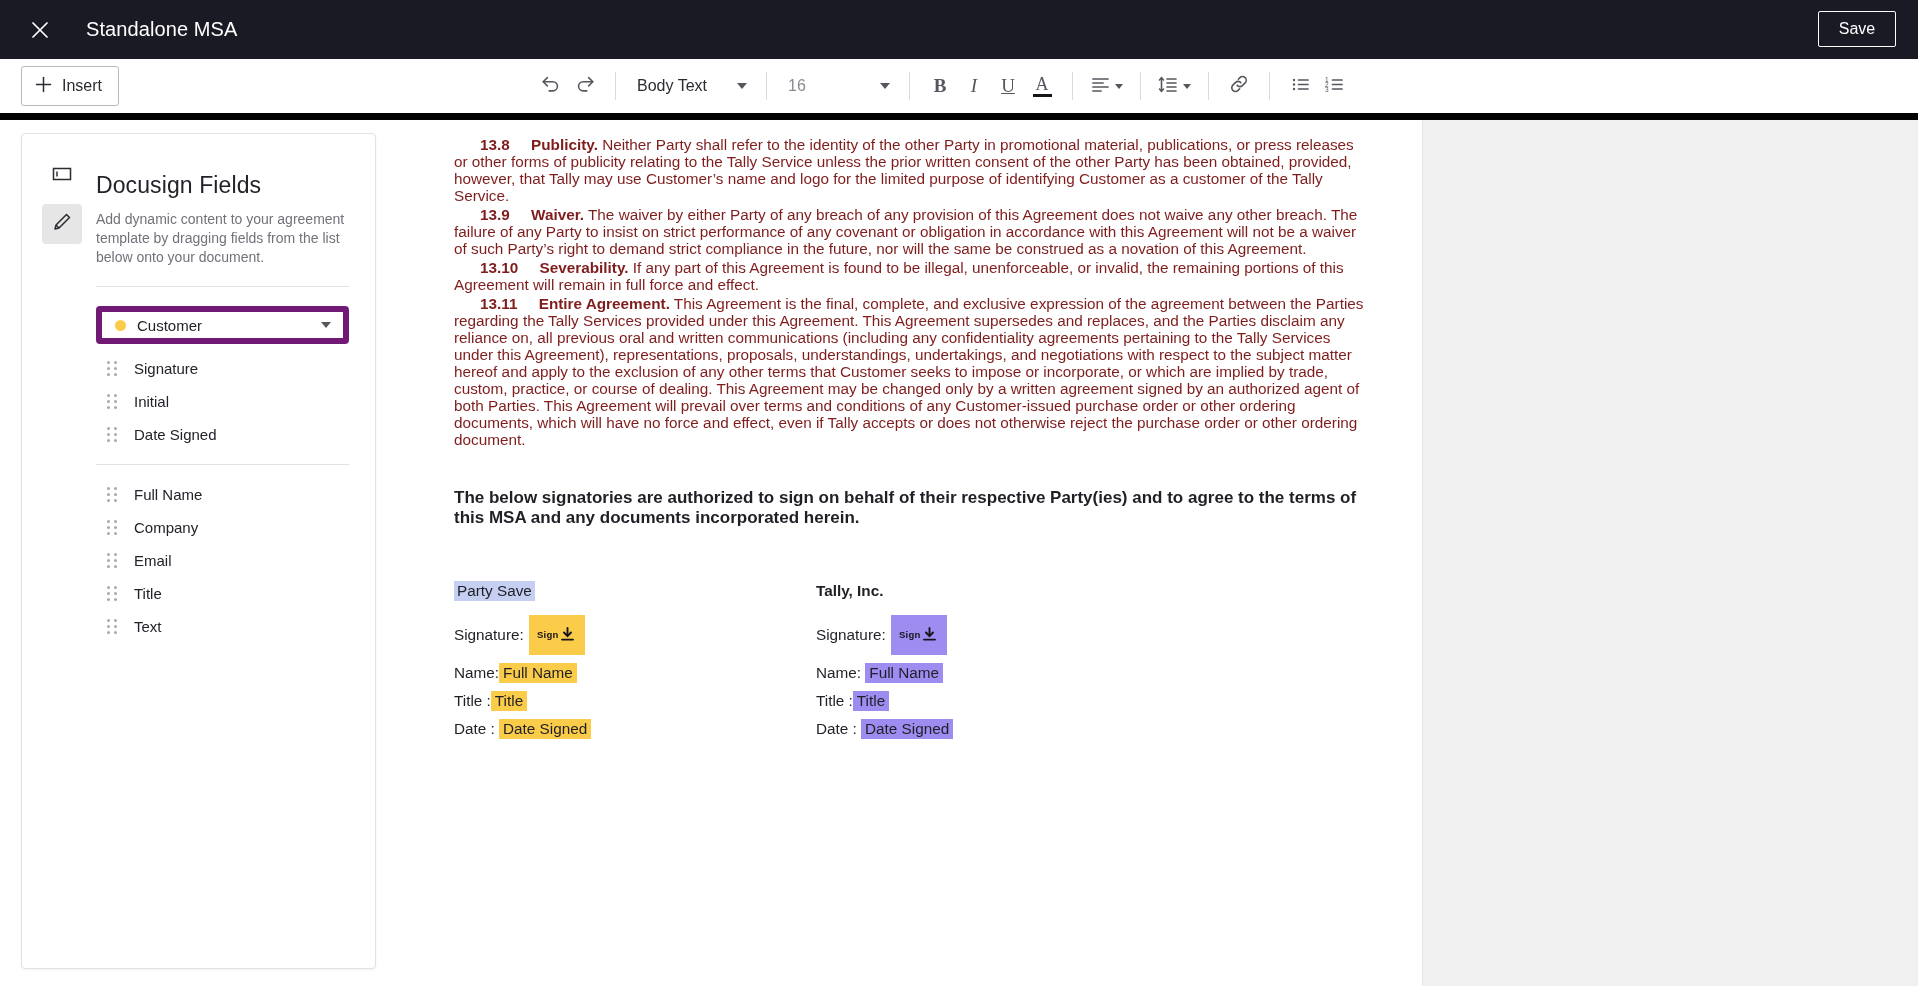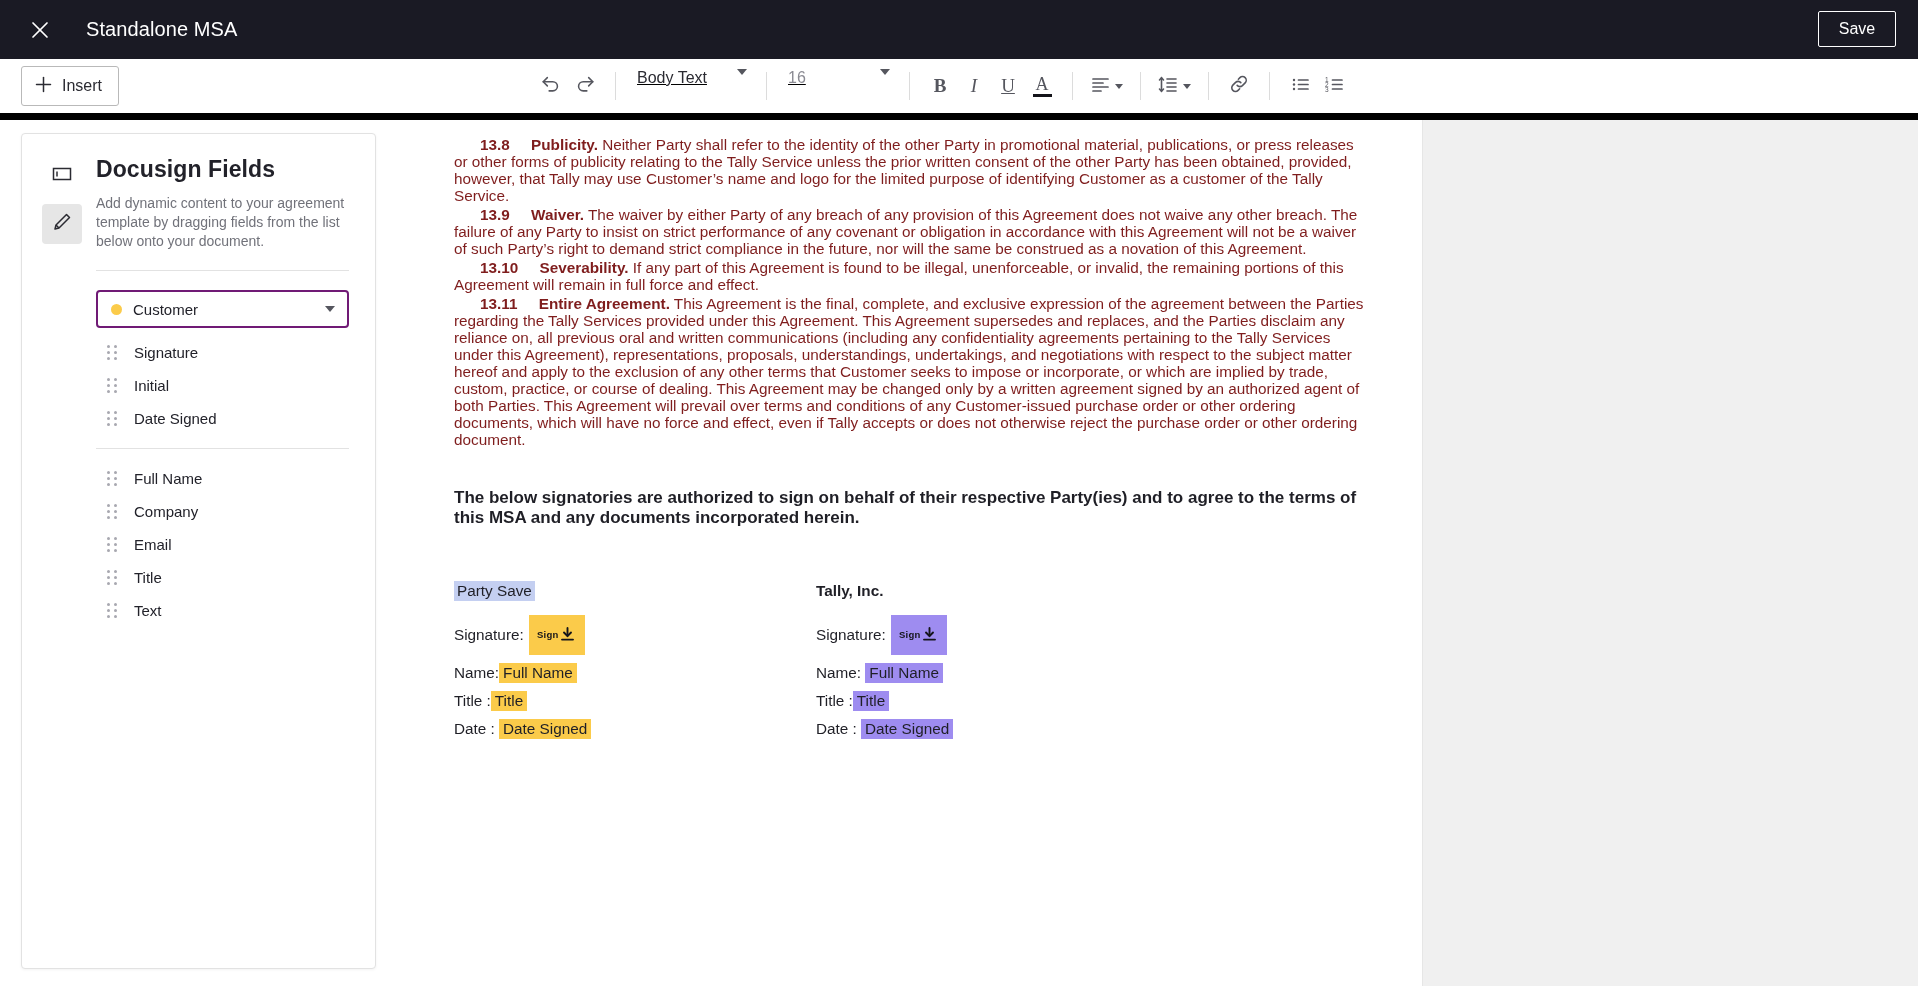--- a/index.html
+++ b/index.html
@@ -78,26 +78,25 @@
     width: 34px; height: 34px;
     display: flex; align-items: center; justify-content: center;
     cursor: pointer; border-radius: 3px;
     color: #55565e;
   }
   .tb-sep {
     width: 1px; height: 28px; background: #dcdcdc;
     margin: 0 13px;
   }
   .tb-select {
-    display: flex; 
+    display: flex; align-items: center;
     height: 34px; cursor: pointer;
     padding: 0 6px 0 8px;
     border-radius: 3px;
     gap: 10px;
-    text-decoration: underline;
   }
   .tb-select .lbl { font-size: 16px; color: #2b2b32; }
   .tb-select.size { width: 116px; justify-content: space-between; }
   .tb-select.size .lbl { color: #8b8b93; }
   .tb-select.style { width: 124px; justify-content: space-between; }
   .caret {
     width: 0; height: 0;
     border-left: 5px solid transparent;
     border-right: 5px solid transparent;
     border-top: 6px solid #55565e;
@@ -146,40 +145,40 @@
     color: #2b2b32;
   }
   .side-icon.active { background: #e6e6e6; }
   .panel-body {
     margin-left: 74px;
     padding-right: 26px;
   }
   .panel-title {
     font-size: 23px;
     color: #22222a;
-    font-weight: 700;
-    margin-top: 0;
+    font-weight: 400;
+    margin-top: 16px;
     letter-spacing: .1px;
   }
   .panel-desc {
     font-size: 14px;
     color: #71727a;
     line-height: 19px;
     margin-top: 11px;
     max-width: 252px;
   }
   .panel-div {
     height: 1px;
     background: #e2e2e2;
     margin: 19px 0 0 0;
   }
   .recipient-select {
     margin-top: 19px;
     height: 38px;
-    border: 2px solid #701a75;
+    border: 6px solid #701a75;
     border-radius: 4px;
     display: flex; align-items: center;
     padding: 0 12px 0 13px;
     cursor: pointer;
     gap: 11px;
   }
   .dot {
     width: 11px; height: 11px;
     border-radius: 50%;
     background: #fbcb4a;

